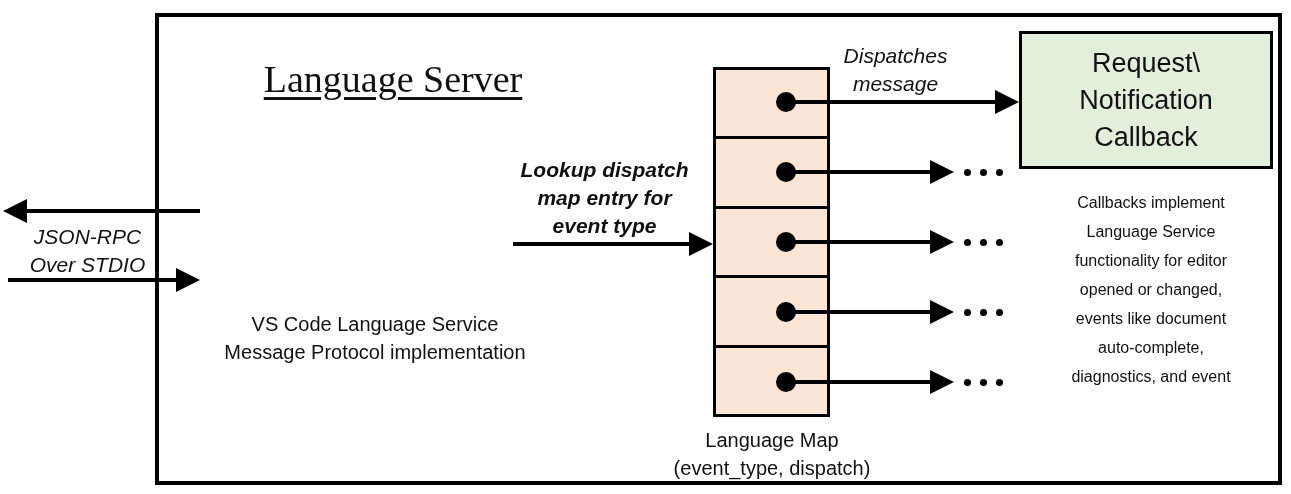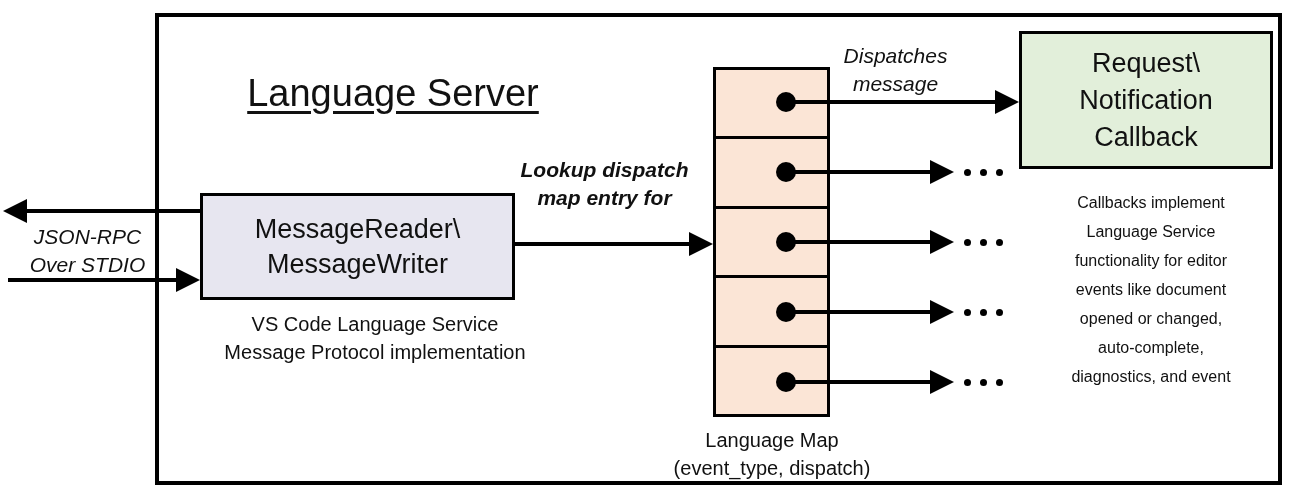--- a/index.html
+++ b/index.html
@@ -17,27 +17,28 @@
   }
   .outer-box {
     position: absolute;
     left: 155px; top: 13px;
     width: 1127px; height: 472px;
     border: 4px solid #000;
     background: #ffffff;
   }
   .title {
     position: absolute;
-    left: 228px; top: 72px;
+    left: 228px; top: 57px;
     width: 330px;
     text-align: center;
     font-size: 38px;
     text-decoration: underline;
     text-underline-offset: 5px;
     white-space: nowrap;
+    font-family: Liberation Serif, serif;
   }
   .node {
     position: absolute;
     border: 3px solid #000;
     display: flex;
     flex-direction: column;
     align-items: center;
     justify-content: center;
     text-align: center;
   }
@@ -123,24 +124,20 @@
 </style>
 </head>
 <body>
 
 <div class="stage">
 
   <div class="outer-box"></div>
 
   <div class="title">Language Server</div>
 
-  <div class="node message-box" style="background: rgb(231, 230, 240);">
-    <div>MessageReader\</div>
-    <div>MessageWriter</div>
-  </div>
 
   <div class="caption message-caption">
     <div>VS Code Language Service</div>
     <div>Message Protocol implementation</div>
   </div>
 
   <div class="ahead left" style="left:3px; top:199px;"></div>
   <div class="aline" style="left:26px; top:209px; width:174px;"></div>
 
   <div class="aline" style="left:8px; top:278px; width:170px;"></div>
@@ -150,20 +147,21 @@
     <div>JSON-RPC</div>
     <div>Over STDIO</div>
   </div>
 
   <div class="aline" style="left:513px; top:242px; width:178px;"></div>
   <div class="ahead right" style="left:689px; top:232px;"></div>
 
   <div class="flow-label lookup-label">
     <div>Lookup dispatch</div>
     <div>map entry for</div>
+    <div>event type</div>
   </div>
 
   <div class="dispatch-map">
     <div class="map-cell" style="background: rgb(251, 229, 214);"></div>
     <div class="map-cell" style="background: rgb(251, 229, 214);"></div>
     <div class="map-cell" style="background: rgb(251, 229, 214);"></div>
     <div class="map-cell" style="background: rgb(251, 229, 214);"></div>
     <div class="map-cell" style="background: rgb(251, 229, 214);"></div>
   </div>
 
@@ -221,19 +219,19 @@
   <div class="node callback-box" style="background: rgb(226, 239, 218);">
     <div>Request\</div>
     <div>Notification</div>
     <div>Callback</div>
   </div>
 
   <div class="caption callback-caption">
     <div>Callbacks implement</div>
     <div>Language Service</div>
     <div>functionality for editor</div>
+    <div>opened or changed,</div>
     <div>events like document</div>
-    <div>opened or changed,</div>
     <div>auto-complete,</div>
     <div>diagnostics, and event</div>
   </div>
 
 </div>
 
 </body></html>

